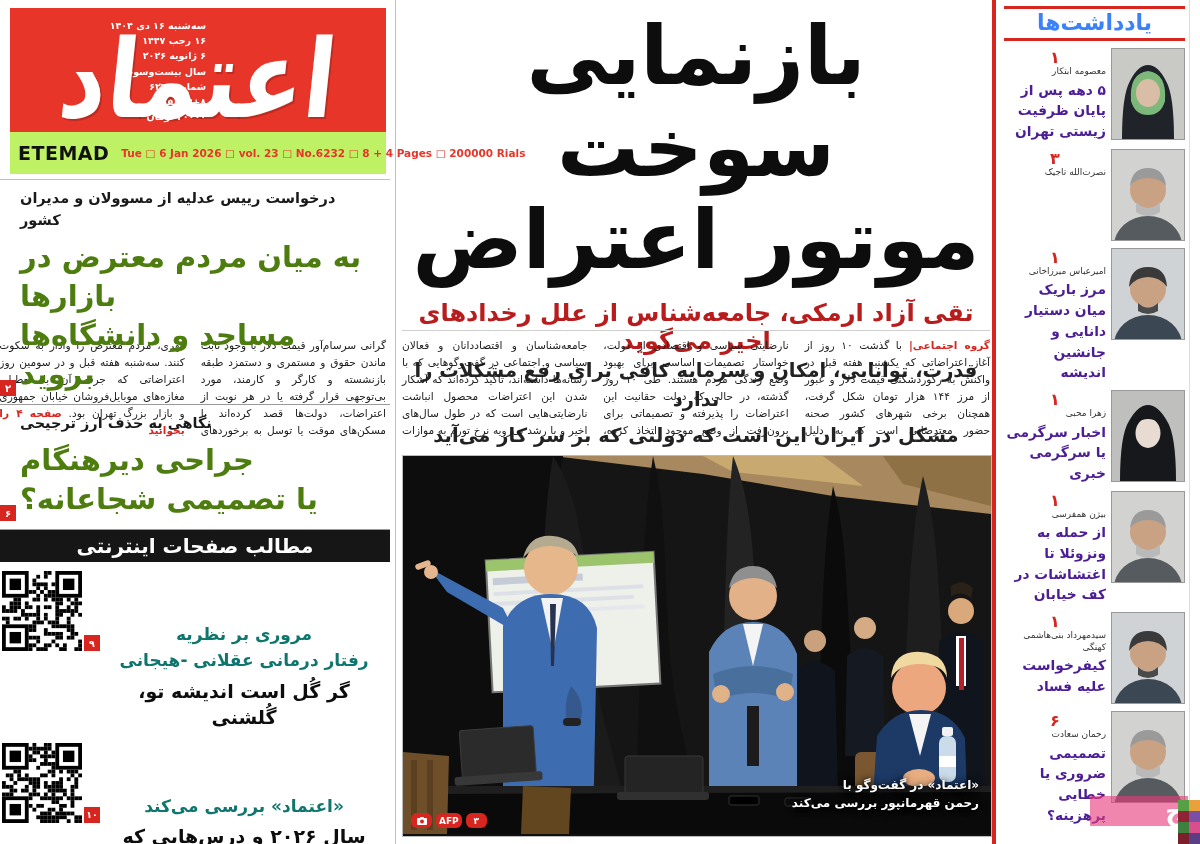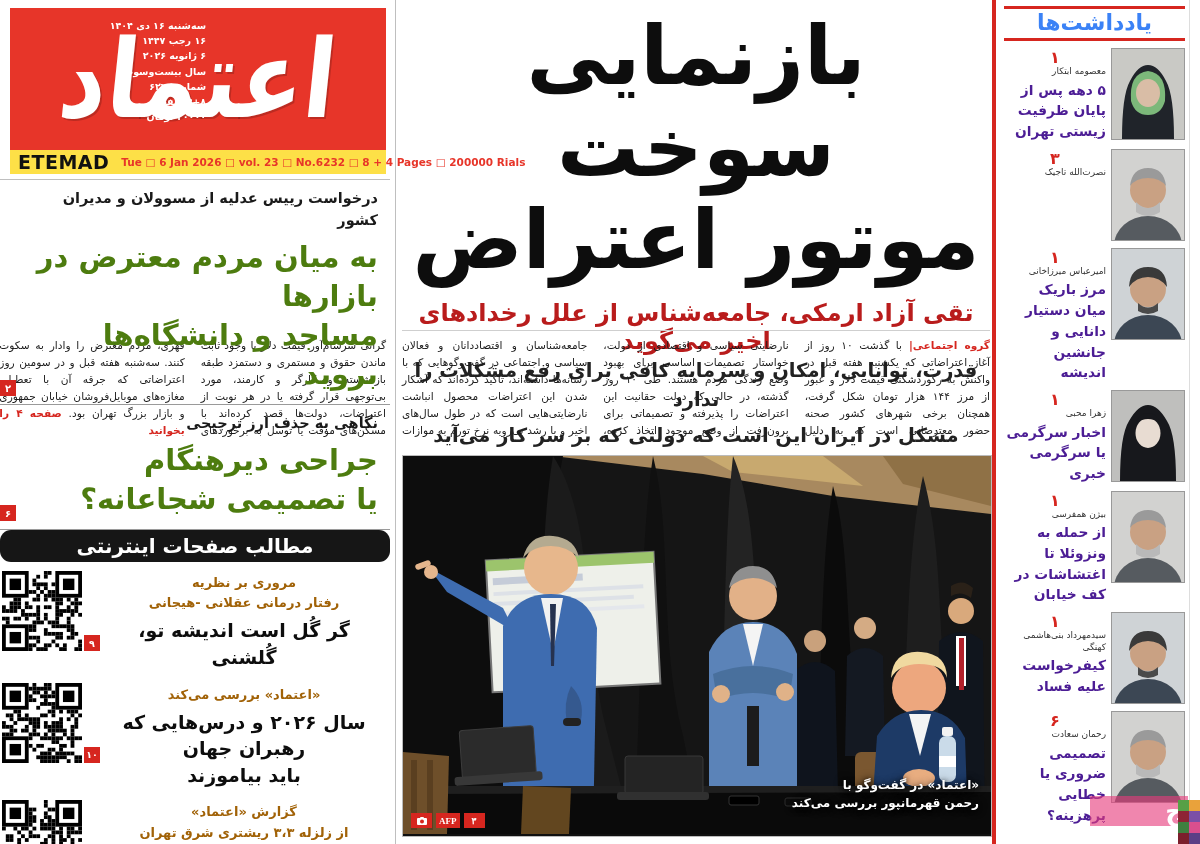--- a/index.html
+++ b/index.html
@@ -16,22 +16,22 @@
     position:absolute;inset:0 0 24px 0;display:flex;align-items:center;justify-content:center;
     color:#fff;font-size:92px;font-weight:bold;
     transform:skewX(-6deg) scaleY(1.18);letter-spacing:-4px;
     text-shadow:2px 2px 0 rgba(0,0,0,.18);
   }
   .dateline{
     position:absolute;left:86px;top:10px;width:110px;direction:rtl;text-align:right;
     color:#fff;font-size:9.5px;font-weight:bold;line-height:1.6;z-index:3;
   }
   .etemad-strip{
-    position:absolute;left:0;right:0;bottom:0;height:24px;background:#fde047;
-    display:flex;align-items:center;padding:0 8px;gap:12px;direction:ltr;
+    position:absolute;left:0;right:0;bottom:0;height:24px;background:#bef264;
+    display:flex;align-items:center;padding:9px 8px;gap:12px;direction:ltr;
   }
   .etemad-latin{font-size:19px;font-weight:bold;letter-spacing:.5px;color:#111;}
   .etemad-info{font-size:10.5px;font-weight:bold;color:#e73529;white-space:nowrap;}
   
   .vline{background:#bfbfbf;width:1px;}
   .hline{background:#bfbfbf;height:1px;}
   
   .lead{left:402px;top:10px;width:588px;text-align:center;direction:rtl;}
   .lead-title{
     font-size:82px;font-weight:bold;line-height:1.12;color:#0d0d0d;
@@ -59,44 +59,44 @@
     text-shadow:0 1px 4px #000,0 0 8px #000;
   }
   .cap-title{
     font-size:36px;font-weight:bold;letter-spacing:-1px;
     text-shadow:0 2px 6px #000,0 0 10px #000;
   }
   .credit-row{position:absolute;left:8px;bottom:8px;display:flex;gap:4px;direction:ltr;align-items:center;}
   .red-box{
     background:#d6261f;color:#fff;font-size:9px;font-weight:bold;
     height:15px;min-width:15px;display:flex;align-items:center;justify-content:center;
-    padding:0 3px;border-radius:0;font-family:Liberation Serif, serif;
+    padding:0 3px;border-radius:6px;
   }
   
   .left-col{left:0;top:180px;width:390px;}
-  .story{position:relative;text-align:right;direction:rtl;padding:8px 12px 10px 20px;border-bottom:1px solid #9a9a9a;}
+  .story{position:relative;text-align:left;direction:rtl;padding:8px 12px 10px 20px;border-bottom:1px solid #9a9a9a;}
   .kicker{font-size:14.5px;font-weight:bold;color:#1a1a1a;line-height:1.5;white-space:pre-line;}
   .story-title{font-size:29px;font-weight:bold;line-height:1.35;margin-top:6px;color:#4d7c0f;white-space:pre-line;letter-spacing:-1px;}
   .page-badge{
     position:absolute;left:0;bottom:8px;width:16px;height:16px;background:#d6261f;color:#fff;
     font-size:10px;font-weight:bold;display:flex;align-items:center;justify-content:center;
   }
   .web-header{
     margin:0 0 4px 0;background:#161616;color:#fff;text-align:center;direction:rtl;
-    font-size:20px;font-weight:bold;padding:4px 0;letter-spacing:-0.5px;border-radius:11px;
+    font-size:20px;font-weight:bold;padding:4px 0;letter-spacing:-0.5px;
   }
   .web-item{position:relative;display:flex;direction:ltr;align-items:flex-start;padding:5px 0 7px 2px;}
   .qr-wrap{position:relative;width:80px;height:80px;flex:0 0 80px;}
   .qr-wrap svg{display:block;}
   .qr-badge{
     position:absolute;right:-18px;bottom:0;width:16px;height:16px;background:#d6261f;color:#fff;
     font-size:9.5px;font-weight:bold;display:flex;align-items:center;justify-content:center;
   }
   .web-text{flex:1;direction:rtl;text-align:center;padding:2px 10px 0 26px;}
-  .web-kicker{font-size:13px;font-weight:bold;color:#a16207;line-height:1.55;white-space:pre-line;}
+  .web-kicker{font-size:17px;font-weight:bold;color:#0f766e;line-height:1.55;white-space:pre-line;margin-top:48px;}
   .web-title{font-size:19px;font-weight:bold;color:#0d0d0d;line-height:1.4;margin-top:4px;white-space:pre-line;letter-spacing:-0.5px;}
   
   .sidebar{left:992px;top:0;width:197px;height:844px;border-left:4px solid #d6261f;padding:6px 4px 0 8px;box-sizing:border-box;}
   .sb-header{
     color:#3b82f6;font-size:22px;font-weight:bold;text-align:center;direction:rtl;
     border-top:3px solid #d6261f;border-bottom:3px solid #d6261f;padding:1px 0 3px;letter-spacing:-1px;
   }
   .sb-item{display:flex;direction:ltr;gap:5px;margin-top:7px;}
   .sb-text{flex:1;direction:rtl;text-align:right;padding-top:2px;}
   .sb-num{color:#d6261f;font-size:16px;font-weight:bold;text-align:center;line-height:1;}

